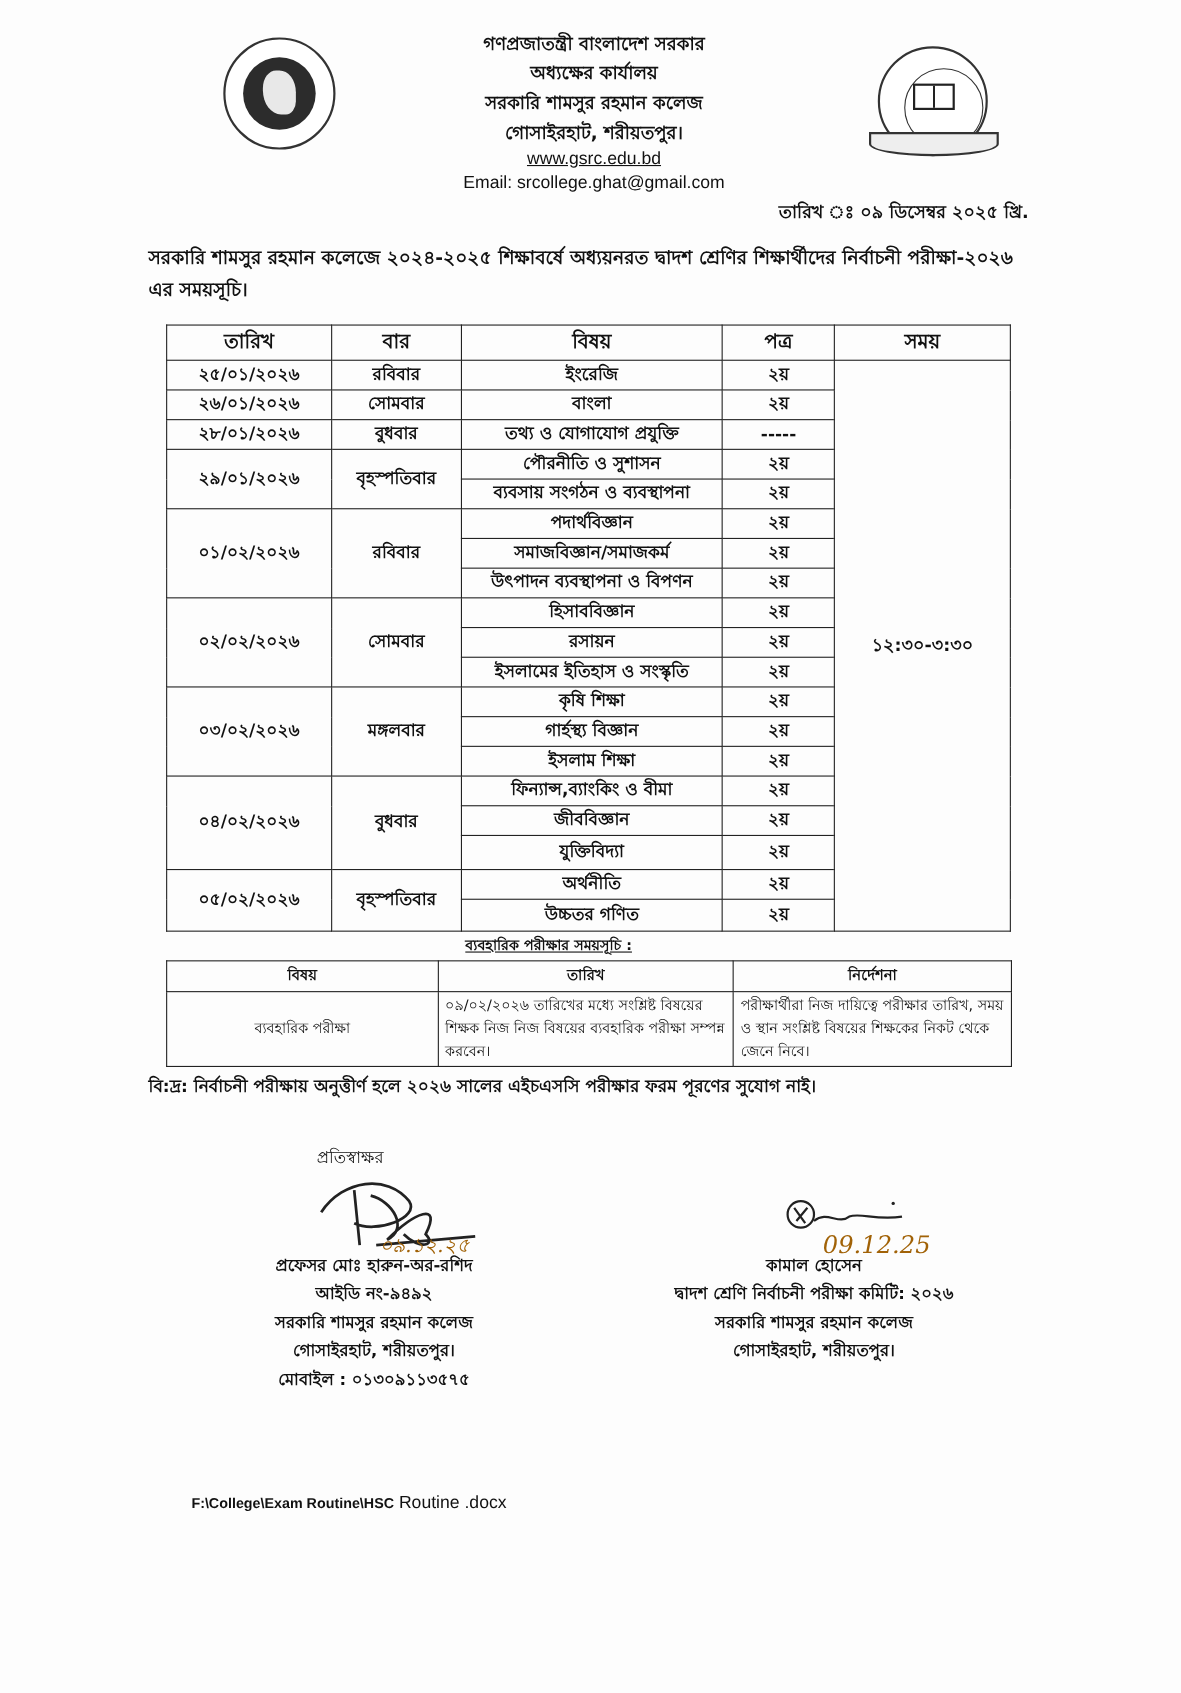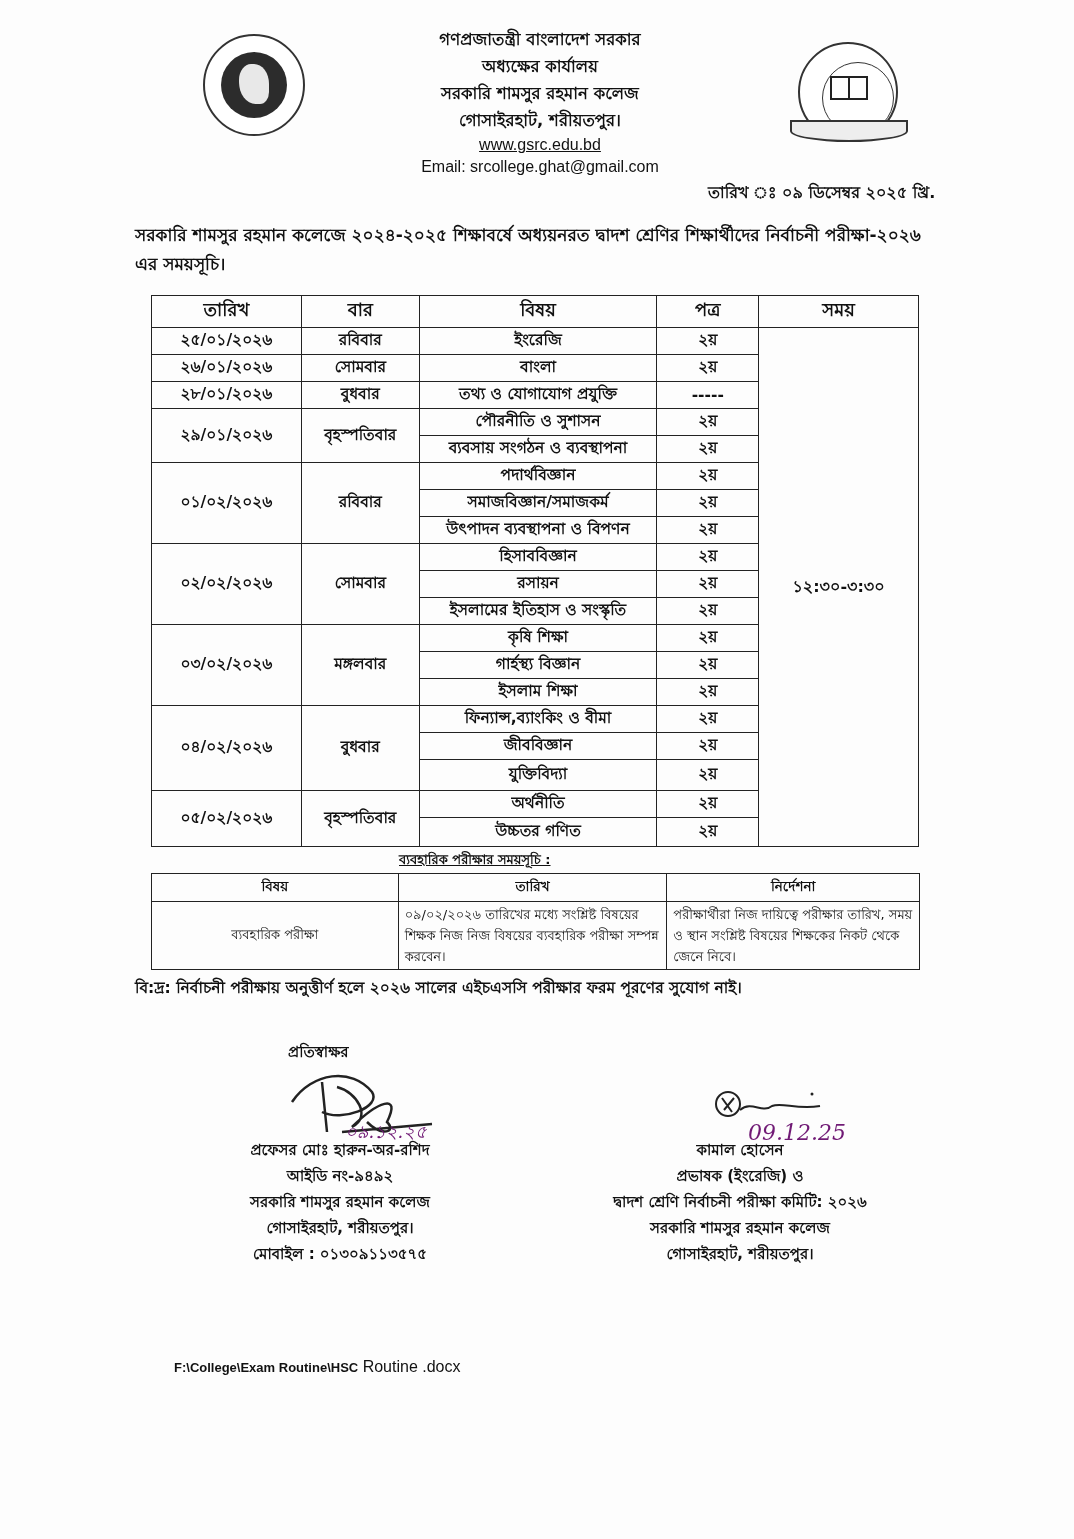--- a/index.html
+++ b/index.html
@@ -21,31 +21,31 @@
   .seal-right .book { position:absolute; left:40px; top:38px; width:38px; height:24px; border:2px solid #222; box-sizing:border-box; background:
       linear-gradient(90deg, transparent 47%, #222 47%, #222 53%, transparent 53%); }
   .seal-right .ribbon { position:absolute; left:0; top:82px; width:118px; height:22px; border:2px solid #333; border-radius:0 0 50% 50%; box-sizing:border-box; background:#eee; }
   .date-line { left:708px; top:180px; font-size:16px; font-weight:bold; }
   .intro { left:135px; top:221px; width:810px; font-size:17px; font-weight:bold; line-height:29px; }
   table { border-collapse:collapse; }
   .routine { left:151px; top:295px; width:768px; font-size:15.5px; }
   .routine td, .routine th { border:1.5px solid #222; text-align:center; padding:0; height:24px; font-weight:bold; }
   .routine th { font-size:18px; height:30px; }
   .routine .date { font-size:15.5px; }
-  .prac-title { left:399px; top:850px; font-size:13px; font-weight:bold; text-decoration:underline; }
+  .prac-title { left:423px; top:850px; font-size:13px; font-weight:bold; text-decoration:underline; }
   .practical { left:151px; top:873px; width:769px; font-size:13px; }
   .practical td, .practical th { border:1.5px solid #222; padding:2px 6px; }
   .practical th { font-size:13.5px; height:18px; text-align:center; }
   .practical td.left { text-align:left; line-height:21px;margin-top:16px; }
   .note { left:135px; top:976px; font-size:15.5px; font-weight:bold; }
   .sig-block { text-align:center; font-size:15px; font-weight:bold; line-height:26px; }
   .sig-left { left:205px; top:1137px; width:270px; }
   .sig-right { left:575px; top:1137px; width:330px; }
-  .countersign-label { left:288px; top:1040px; font-size:15px; font-weight:bold; }
-  .hand { font-family:"DejaVu Serif", serif; font-style:italic; color:#701a75; }
+  .countersign-label { left:288px; top:1040px; font-size:15px; font-weight:normal; }
+  .hand { font-family:"DejaVu Serif", serif; font-style:italic; color:#a16207; }
   .filepath { left:136px; top:1358px; font-size:13px; font-weight:bold; font-family:"Liberation Sans", sans-serif;padding-left:38px; }
   .filepath .big { font-size:16px; font-weight:normal; }
   .camscanner { left:10px; top:1578px; font-size:20px; color:#0c4a6e; font-family:"Liberation Sans", sans-serif; display:flex; align-items:center; gap:6px; }
   .cs-badge { display:inline-block; border:2px solid #bbb; border-radius:4px; font-size:15px; padding:0 2px; font-weight:bold; line-height:20px; }
 </style>
 </head>
 <body>
 
 <div class="abs seal-left">
   <div class="inner">
@@ -238,21 +238,20 @@
 <div class="abs sig-block sig-left">
   <div>প্রফেসর মোঃ হারুন-অর-রশিদ</div>
   <div>আইডি নং-৯৪৯২</div>
   <div>সরকারি শামসুর রহমান কলেজ</div>
   <div>গোসাইরহাট, শরীয়তপুর।</div>
   <div>মোবাইল : ০১৩০৯১১৩৫৭৫</div>
 </div>
 
 <div class="abs sig-block sig-right">
   <div>কামাল হোসেন</div>
-  <div>প্রভাষক (ইংরেজি) ও</div>
   <div>দ্বাদশ শ্রেণি নির্বাচনী পরীক্ষা কমিটি: ২০২৬</div>
   <div>সরকারি শামসুর রহমান কলেজ</div>
   <div>গোসাইরহাট, শরীয়তপুর।</div>
 </div>
 
 <div class="abs filepath">
   <span>F:\College\Exam Routine\HSC</span><span class="big"> Routine .docx</span>
 </div>
 
 <div class="abs camscanner">

